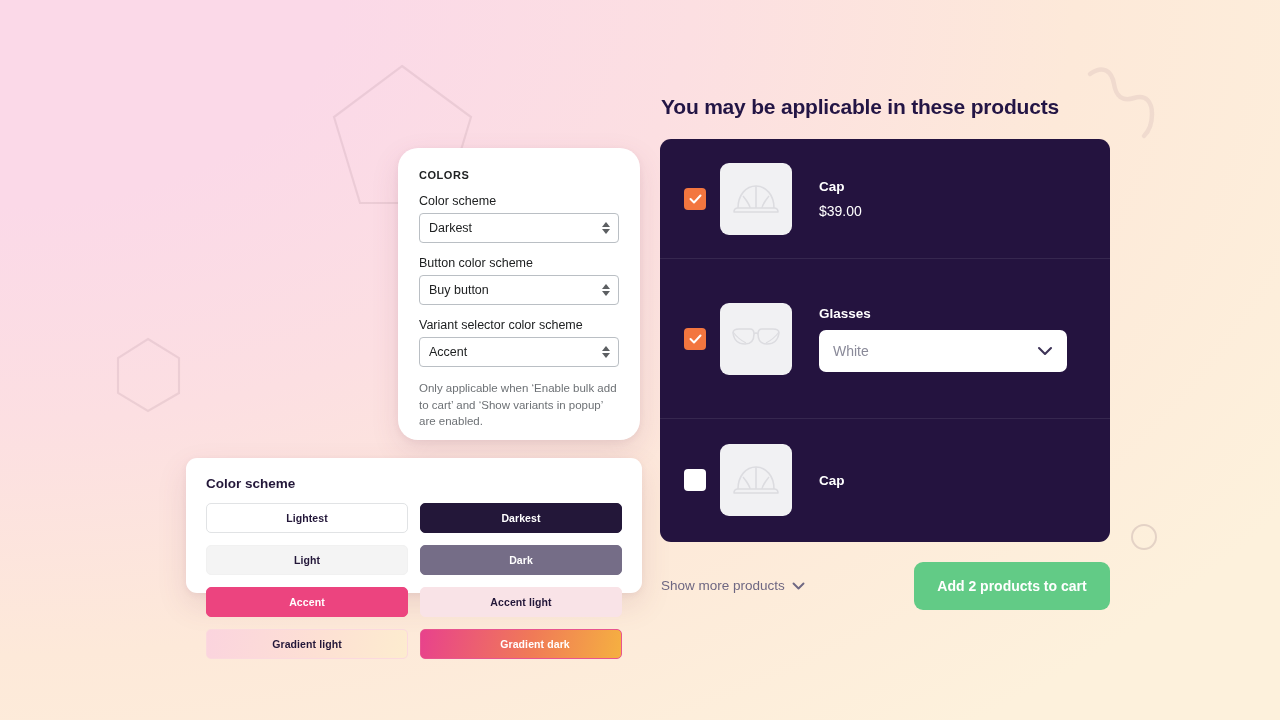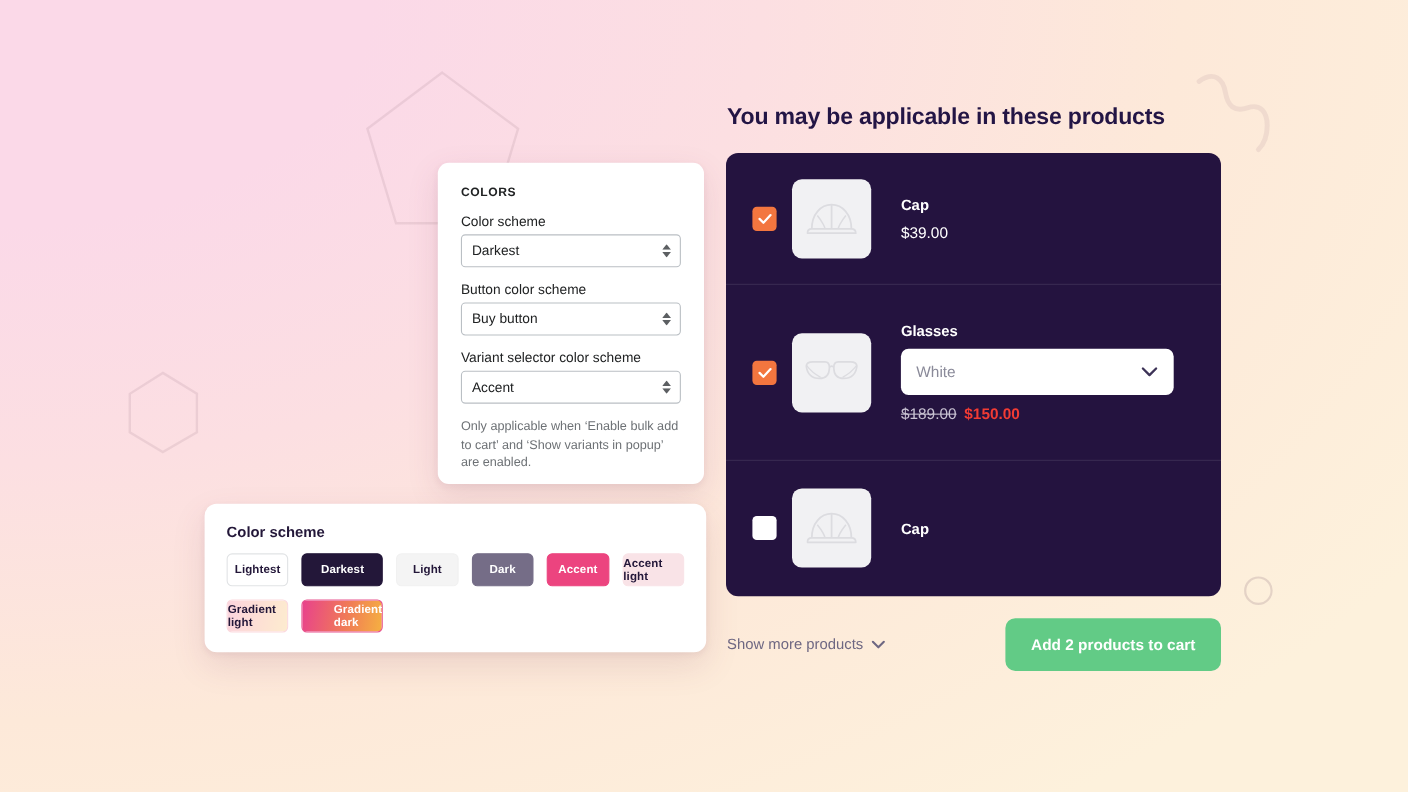--- a/index.html
+++ b/index.html
@@ -21,21 +21,21 @@
   #squiggle { left: 1086px; top: 62px; width: 90px; height: 78px; opacity: .5; }
   #circle-outline {
     left: 1131px; top: 524px; width: 26px; height: 26px;
     border: 2px solid rgba(140,110,125,.22); border-radius: 50%;
   }
 
   
   #colors-card {
     position: absolute; left: 398px; top: 148px;
     width: 242px; height: 292px;
-    background: #fff; border-radius: 10px;
+    background: #fff; border-radius: 20px;
     box-shadow: 0 10px 28px rgba(120, 60, 90, .13), 0 2px 6px rgba(120,60,90,.07);
     padding: 21px 21px 0 21px;
   }
   #colors-heading {
     font-size: 11px; font-weight: bold; letter-spacing: .55px;
     color: #202223; margin-bottom: 13px;
   }
   .field-label { font-size: 12.5px; color: #202223; margin-bottom: 5px; }
   .select-box {
     position: relative; width: 200px; height: 30px;
@@ -54,21 +54,21 @@
 
   
   #scheme-card {
     position: absolute; left: 186px; top: 458px;
     width: 456px; height: 135px;
     background: #fff; border-radius: 11px;
     box-shadow: 0 12px 30px rgba(120,60,90,.13), 0 2px 6px rgba(120,60,90,.07);
     padding: 18px 20px;
   }
   #scheme-title { font-size: 13.5px; font-weight: bold; color: #231739; margin-bottom: 12px; }
-  #swatch-grid { display: grid; grid-template-columns: repeat(6, 1fr); gap: 12px 12px; }
+  #swatch-grid { display: grid; grid-template-columns: repeat(2, 1fr); gap: 12px 12px; }
   .swatch {
     height: 30px; border-radius: 5px;
     display: flex; align-items: center; justify-content: center;
     font-size: 10.5px; font-weight: bold; letter-spacing: .1px;
   }
 
   
   #reco-title {
     position: absolute; left: 661px; top: 95px;
     font-size: 21px; font-weight: bold; color: #231545; letter-spacing: -.2px;
@@ -265,21 +265,20 @@
           </svg>
         </div>
         <div class="prod-info">
           <div class="prod-name">Glasses</div>
           <div class="variant-select">
             <span>White</span>
             <span class="variant-chevron"><svg width="16" height="10" viewBox="0 0 16 10">
                 <path d="M2 2 L8 8 L14 2" fill="none" stroke="#3d3357" stroke-width="2.1" stroke-linecap="round" stroke-linejoin="round"></path>
               </svg></span>
           </div>
-          <div class="prod-price"><span class="price-old">$189.00</span><span class="price-new">$150.00</span></div>
         </div>
       </div>
       <div class="product-row row-cap2">
         <div class="checkbox unchecked"></div>
         <div class="thumb">
           <svg width="46" height="34" viewBox="0 0 46 34">
             <path d="M5 26 C5 13, 13 4, 23 4 C33 4, 41 13, 41 26" fill="none" stroke="#dcdce0" stroke-width="1.6"></path>
             <path d="M23 4 L23 26" fill="none" stroke="#dcdce0" stroke-width="1.6"></path>
             <path d="M10 14 C15 20, 17 25, 17 26" fill="none" stroke="#dcdce0" stroke-width="1.4"></path>
             <path d="M36 14 C31 20, 29 25, 29 26" fill="none" stroke="#dcdce0" stroke-width="1.4"></path>

